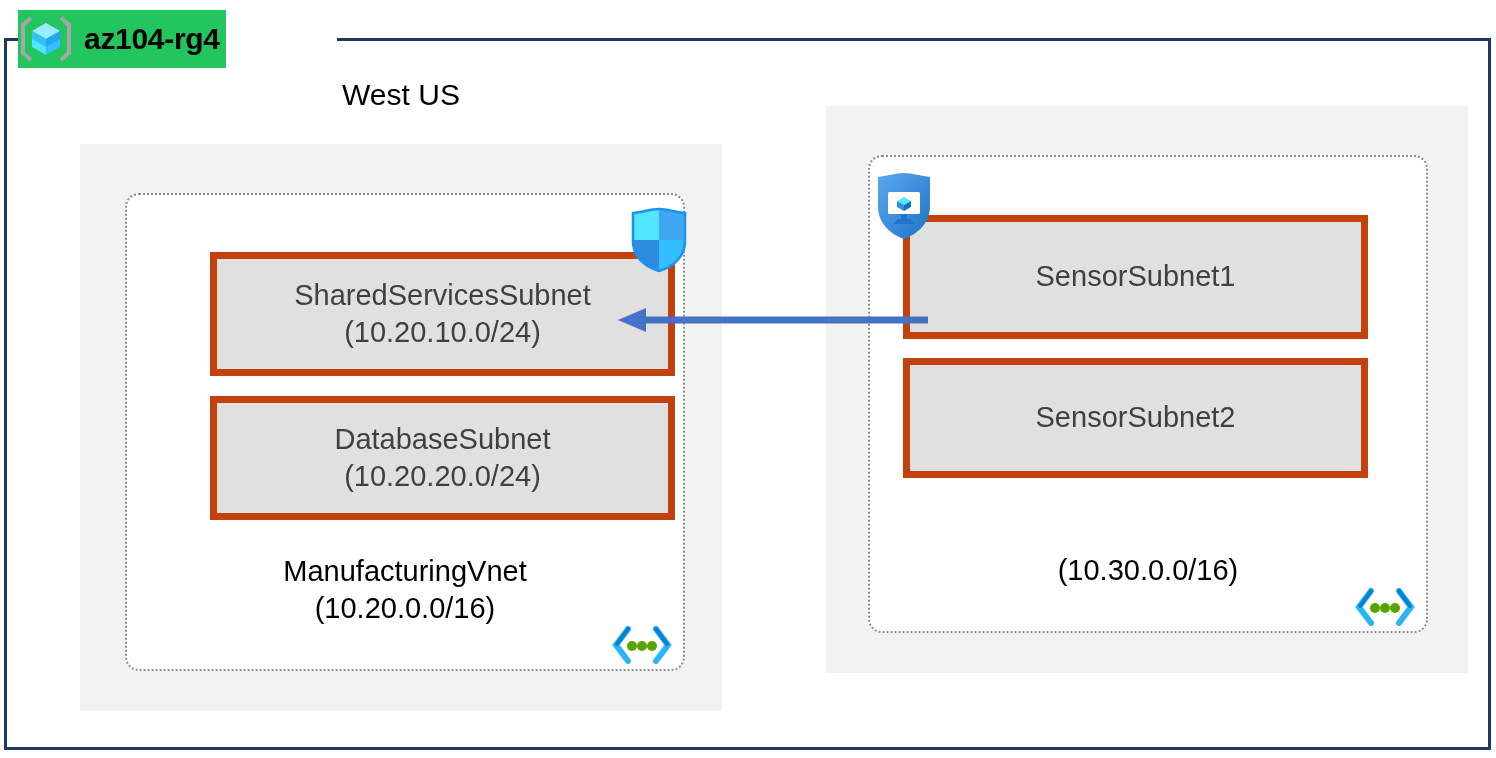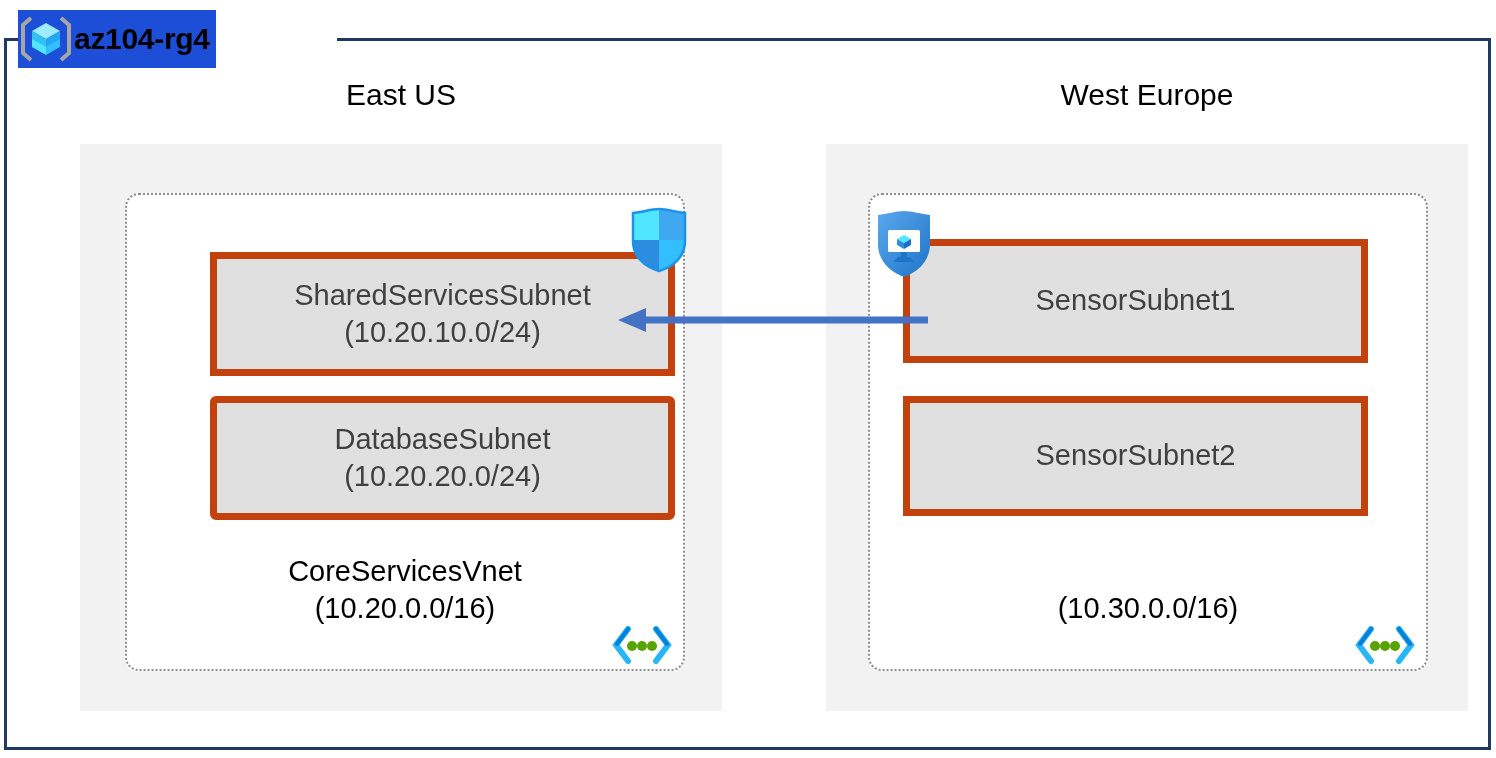--- a/index.html
+++ b/index.html
@@ -49,21 +49,22 @@
   }
 
   
   .rg-title-group {
     position: absolute;
     left: 18px;
     top: 10px;
     height: 58px;
     display: flex;
     align-items: center;
-    background: #1d4ed8;
+    gap: 10px;
+    background: #22c55e;
     padding-right: 6px;
   }
   .rg-title-text {
     font-size: 30px;
     font-weight: bold;
     color: #000000;
     letter-spacing: -0.3px;
     white-space: nowrap;
   }
   .rg-icon {
@@ -131,23 +132,23 @@
     justify-content: center;
     font-size: 29px;
     line-height: 1.28;
     color: #404040;
     white-space: nowrap;
   }
   .subnet .nm, .subnet .cidr { display: block; }
 
   
   .sn-shared   { left: 83px; top: 57px;  width: 465px; height: 124px; }
-  .sn-database { left: 83px; top: 201px; width: 465px; height: 124px; border-radius: 6px; }
-  
-  .sn-sensor1  { left: 33px; top: 44px;  width: 465px; height: 124px; }
+  .sn-database { left: 83px; top: 201px; width: 465px; height: 124px; }
+  
+  .sn-sensor1  { left: 33px; top: 58px;  width: 465px; height: 124px; }
   .sn-sensor2  { left: 33px; top: 201px; width: 465px; height: 120px; }
 
   
   .nsg-shield {
     position: absolute;
     left: 502px;
     top: 12px;
     width: 60px;
     height: 66px;
     z-index: 6;
@@ -199,21 +200,21 @@
         <polygon points="14,17 28,25 28,41 14,33" fill="#50E6FF"></polygon>
         <polygon points="42,17 42,33 28,41 28,25" fill="#32BEFF"></polygon>
         <polygon points="28,25 42,17 42,25 28,33" fill="#1B93EB" opacity="0.55"></polygon>
         <polygon points="14,17 28,25 28,33 14,25" fill="#0078D4" opacity="0.35"></polygon>
       </g>
     </svg>
     <span class="rg-title-text">az104-rg4</span>
   </div>
 
   <div class="region region-east">
-    <div class="region-label">East US</div>
+    <div class="region-label">West US</div>
     <div class="region-box">
 
       <div class="vnet-box vnet-east">
 
         <div class="subnet sn-shared">
           <span class="nm">SharedServicesSubnet</span>
           <span class="cidr">(10.20.10.0/24)</span>
         </div>
 
         <div class="subnet sn-database">
@@ -244,29 +245,28 @@
           <g stroke="#0078D4" stroke-width="4" stroke-linecap="round" fill="none" opacity="0.85">
             <path d="M19 6 L8 21"></path>
             <path d="M47 6 L58 21"></path>
           </g>
           <circle cx="23" cy="23" r="5" fill="#57A300"></circle>
           <circle cx="33" cy="23" r="5" fill="#57A300"></circle>
           <circle cx="43" cy="23" r="5" fill="#57A300"></circle>
         </svg>
 
         <div class="vnet-caption">
-          <span>CoreServicesVnet</span><br>
+          <span>ManufacturingVnet</span><br>
           <span>(10.20.0.0/16)</span>
         </div>
       </div>
     </div>
   </div>
 
   <div class="region region-west">
-    <div class="region-label">West Europe</div>
     <div class="region-box">
 
       <div class="vnet-box vnet-west">
 
         <div class="subnet sn-sensor1">
           <span class="nm">SensorSubnet1</span>
         </div>
 
         <div class="subnet sn-sensor2">
           <span class="nm">SensorSubnet2</span>

